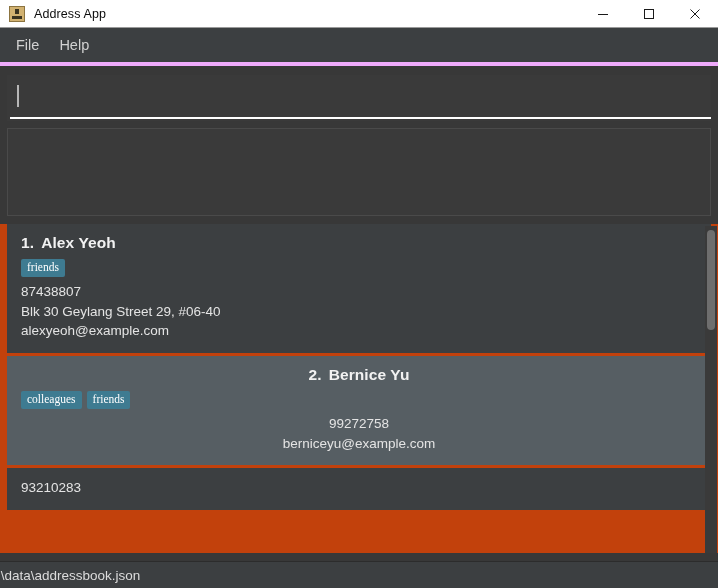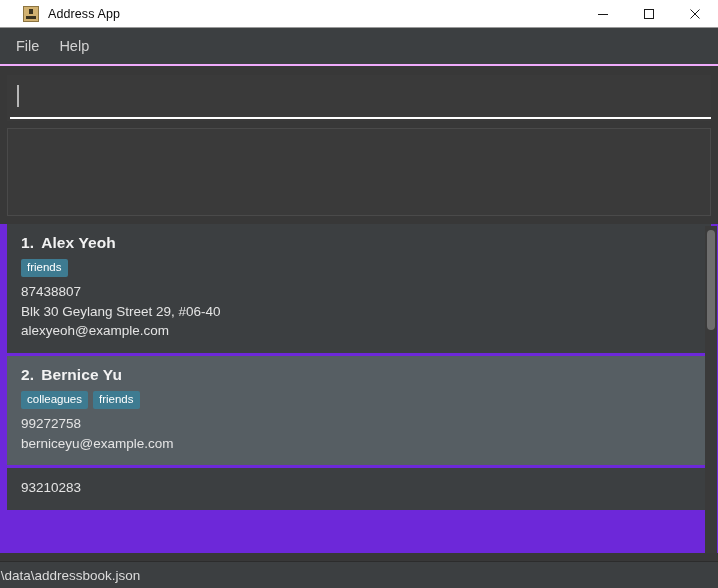--- a/index.html
+++ b/index.html
@@ -25,21 +25,20 @@
 
   
   .titlebar {
     height: 28px;
     background: #ffffff;
     border-bottom: 1px solid #9a9a9a;
     display: flex;
     align-items: center;
     flex: 0 0 auto;
     box-sizing: border-box;
-    padding-left: 14px;
   }
   .titlebar-left {
     display: flex;
     align-items: center;
     padding-left: 9px;
     gap: 9px;
     flex: 1 1 auto;
     min-width: 0;
   }
   .app-icon {
@@ -91,21 +90,21 @@
   .winbtn svg { display: block; }
 
   
   .menubar {
     height: 38px;
     background: #3c3f41;
     display: flex;
     align-items: center;
     padding-left: 6px;
     flex: 0 0 auto;
-    border-bottom: 2px solid #f0abfc;
+    border-bottom: 4px solid #f0abfc;
     box-sizing: border-box;
   }
   .menu-item {
     font-size: 14.5px;
     color: #d2d2d2;
     padding: 5px 10px;
     white-space: nowrap;
   }
 
   
@@ -163,54 +162,56 @@
     white-space: pre-wrap;
     line-height: 1.35;
   }
 
   
   .listwrap {
     margin: 8px 0 8px 0;
     flex: 1 1 auto;
     position: relative;
     overflow: hidden;
-    background: #6d28d9;
+    background: #c2410c;
     padding-left: 15px;
   }
   .listinner {
     position: absolute;
     left: 7px;
     right: 7px;
     top: 0;
     bottom: 0;
     overflow: hidden;
   }
   .card {
     background: #3c3f41;
     padding: 10px 14px 12px 14px;
     margin-bottom: 3px;
     box-sizing: border-box;
   }
   .card.selected {
     background: #565e63;
+    text-align: center;
   }
   .card-title {
     font-size: 15.5px;
     font-weight: bold;
     color: #f2f2f2;
     margin-bottom: 7px;
     white-space: nowrap;
     letter-spacing: 0.1px;
   }
   .card-title .idx { margin-right: 7px; }
   .tags {
     display: flex;
     gap: 5px;
     margin-bottom: 5px;
     flex-wrap: wrap;
+    font-family: Liberation Serif, serif;
   }
   .tag {
     background: #3e7b91;
     color: #ffffff;
     font-size: 11.5px;
     padding: 2px 6px 3px 6px;
     border-radius: 2px;
     white-space: nowrap;
     line-height: 1.15;
   }

